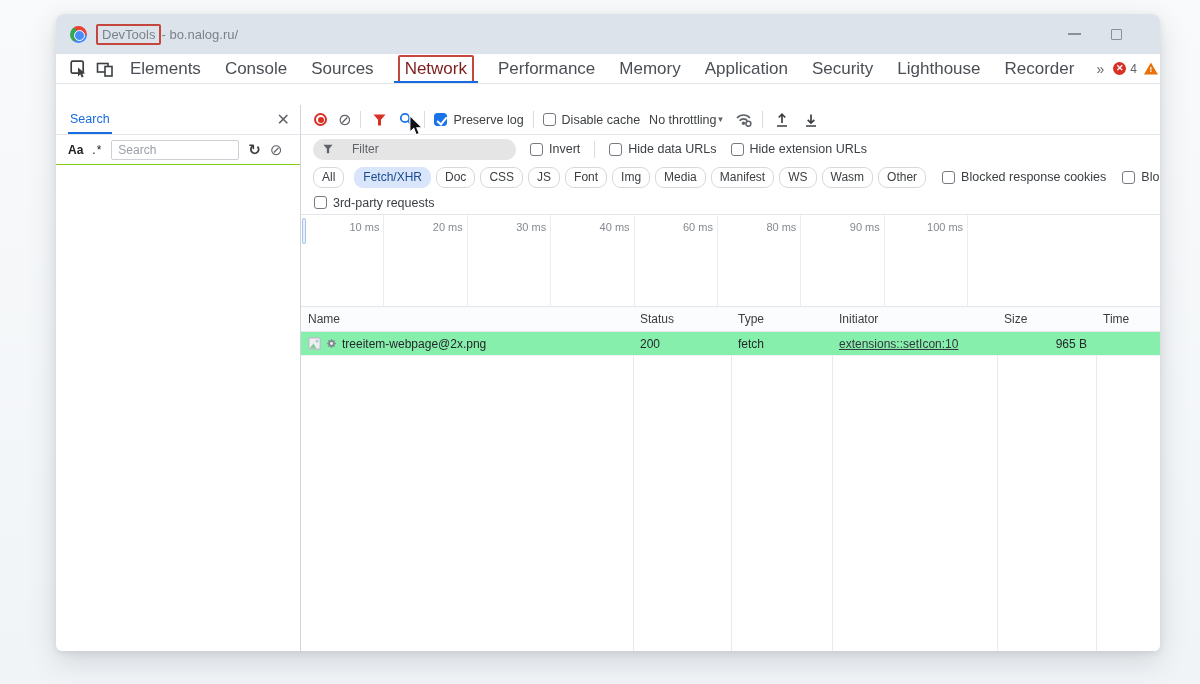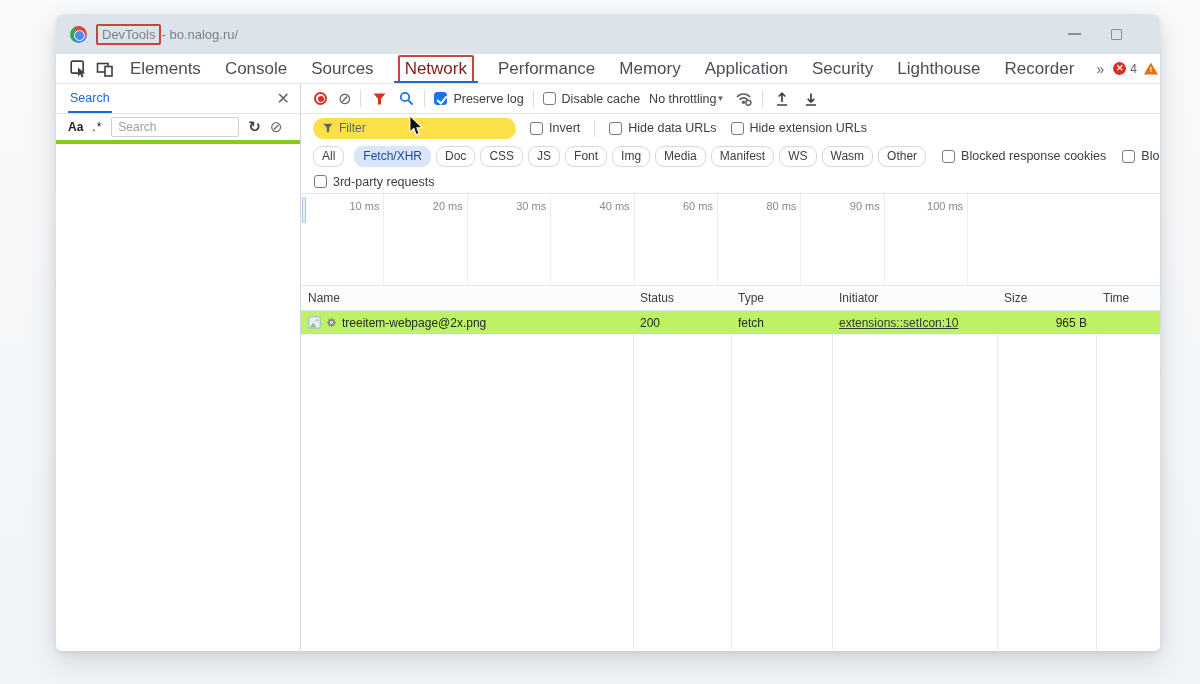--- a/index.html
+++ b/index.html
@@ -42,72 +42,72 @@
   .badge-group { display:flex; align-items:center; gap:4px; font-size:12px; color:#5f6368; }
   .err-icon { width:13px; height:13px; border-radius:50%; background:#d93025; color:#fff; font-size:9px;
     line-height:13px; text-align:center; font-weight:bold; }
   .warn-icon { width:14px; height:12px; background:#e8710a; clip-path:polygon(50% 0,100% 100%,0 100%);
     color:#fff; font-size:8px; line-height:14px; text-align:center; font-weight:bold; }
   .msg-icon { width:12px; height:10px; background:#1a73e8; border-radius:2px; position:relative; }
   .msg-icon::after { content:""; position:absolute; left:2px; bottom:-3px; border:3px solid transparent;
     border-top-color:#1a73e8; border-left-color:#1a73e8; }
   .vdiv { width:1px; height:17px; background:#dadce0; }
   
-  .main { display:flex; height:566px; }
+  .main { display:flex; height:566px;margin-top:21px; }
   .left-panel { width:245px; flex:none; border-right:1px solid #cfd5db; display:flex; flex-direction:column; }
   .search-tab-row { height:30px; display:flex; align-items:center; padding:0 10px 0 12px;
     border-bottom:1px solid #e3e6ea; }
   .search-tab { font-size:12.5px; color:#1a6ae0; height:100%; display:flex; align-items:center;
     border-bottom:2px solid #1a6ae0; padding:0 2px; }
   .close-x { margin-left:auto; font-size:16px; color:#5f6368; line-height:1; }
   .search-controls { height:30px; display:flex; align-items:center; gap:9px; padding:0 10px 0 12px;
-    border-bottom:4px solid #84cc16; }
+    border-bottom:1px solid #84cc16; }
   .txt-btn { font-size:12px; color:#202124; font-weight:bold; }
   .regex-btn { font-size:12px; color:#202124; letter-spacing:1px; }
   .search-input { width:128px; height:20px; border:1px solid #cdd1d6; border-radius:2px; font-size:12px;
     padding:0 6px; color:#202124; font-family:"Liberation Sans",sans-serif; }
   .search-input::placeholder { color:#9aa0a6; }
   .glyph-icon { font-family:"DejaVu Sans",sans-serif; color:#3c4043; }
   
   .network-panel { flex:1; display:flex; flex-direction:column; overflow:hidden; min-width:0; }
   .net-toolbar { height:30px; flex:none; display:flex; align-items:center; gap:9px; padding-left:13px;
     border-bottom:1px solid #e3e6ea; white-space:nowrap; }
   .record-icon { width:13px; height:13px; border:2px solid #d93025; border-radius:50%; position:relative; flex:none; }
   .record-icon::after { content:""; position:absolute; inset:1.5px; background:#d93025; border-radius:50%; }
   .cb { display:flex; align-items:center; gap:6px; font-size:12.5px; color:#3c4043; }
   .cbbox { width:13px; height:13px; border:1.5px solid #767b81; border-radius:3px; background:#fff; flex:none; position:relative; }
   .cbbox.checked { background:#1a73e8; border-color:#1a73e8; }
   .cbbox.checked::after { content:""; position:absolute; left:3.5px; top:0.5px; width:4px; height:8px;
     border:solid #fff; border-width:0 2px 2px 0; transform:rotate(40deg); }
   .throttle { display:flex; align-items:center; gap:0; font-size:12.5px; color:#3c4043; }
   .caret { font-size:8px; color:#5f6368; }
   .filter-row { height:28px; flex:none; display:flex; align-items:center; gap:14px; padding-left:12px; white-space:nowrap; }
-  .filter-pill { width:203px; height:21px; background:#fde047; border-radius:11px; display:flex;
-    align-items:center; gap:6px; padding:0 10px; font-size:12px; color:#5f6368; }
+  .filter-pill { width:203px; height:21px; background:#e5e5e5; border-radius:11px; display:flex;
+    align-items:center; gap:19px; padding:0 10px; font-size:12px; color:#5f6368; }
   .chips-row { height:28px; flex:none; display:flex; align-items:center; gap:5px; padding-left:12px; white-space:nowrap; }
   .chip { font-size:12px; color:#3c4043; border:1px solid #d5d9dd; border-radius:9px; padding:2.5px 8px;
     background:#fff; }
   .chip.selected { background:#d8e5fa; border-color:#d8e5fa; color:#1b4b91; }
   .chips-row .cb { margin-left:11px; }
   .third-party-row { height:24px; flex:none; display:flex; align-items:center; padding-left:13px;
     border-bottom:1px solid #e3e6ea; }
   
   .timeline { height:92px; flex:none; border-bottom:1px solid #e3e6ea; display:flex; position:relative; overflow:hidden; }
   .tick { flex:none; width:83.4px; border-right:1px solid #eaeef1; font-size:11px; color:#85898f;
     text-align:right; padding:6px 4px 0 0; }
   .tick:first-child { width:80px; }
   .tl-handle { position:absolute; left:1px; top:3px; width:4px; height:26px; border:1px solid #aac3e8;
     background:#e8f0fe; border-radius:2px; }
   
   .table-section { flex:1; position:relative; background:#fff; overflow:hidden; }
   .col-line { position:absolute; top:0; bottom:0; width:1px; background:#e7ebef; }
   .thead { position:relative; height:25px; display:flex; border-bottom:1px solid #e3e6ea; background:#fbfcfd;
     font-size:12px; color:#3c4043; align-items:center; }
   .th { padding-left:7px; overflow:hidden; white-space:nowrap; }
-  .trow { position:relative; height:24px; display:flex; align-items:center; background:#bef264;
+  .trow { position:relative; height:24px; display:flex; align-items:center; background:#86efac;
     font-size:12px; color:#26282b; border-bottom:1px solid #eef2f6; }
   .td { padding-left:7px; overflow:hidden; white-space:nowrap; }
   .w-name{width:332px;flex:none;} .w-status{width:98px;flex:none;} .w-type{width:101px;flex:none;}
   .w-init{width:165px;flex:none;} .w-size{width:99px;flex:none;} .w-time{flex:1;}
   .td.w-size { text-align:right; padding-right:9px; }
   .name-cell { display:flex; align-items:center; gap:5px; }
   .init-link { text-decoration:underline; color:#33373c; }
   .cursor { position:absolute; left:352px; top:61px; z-index:50; }
 </style>
 </head>

